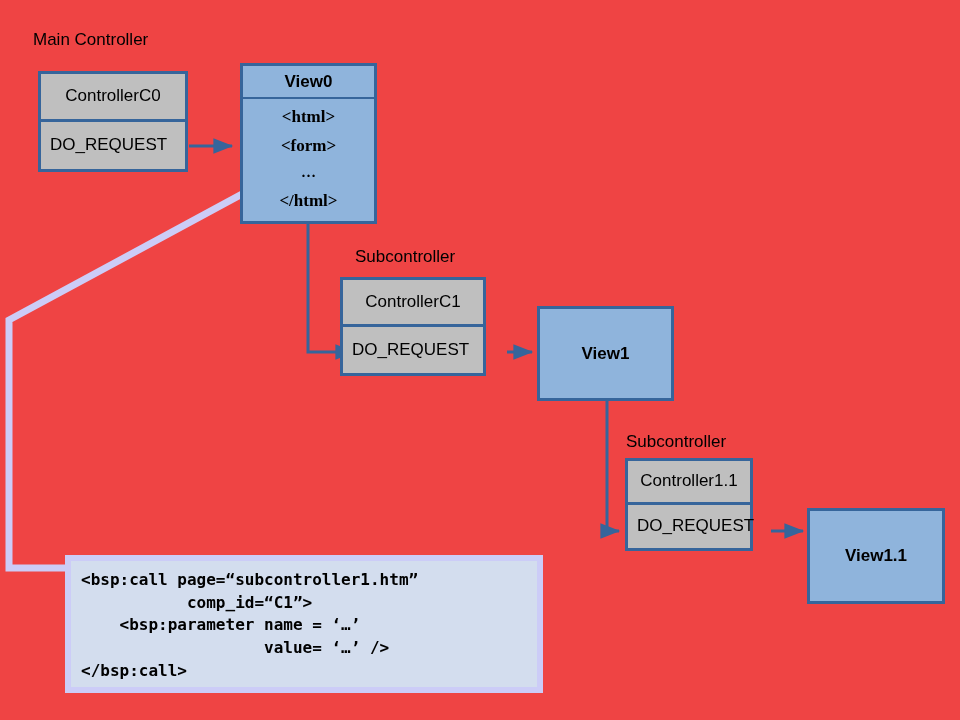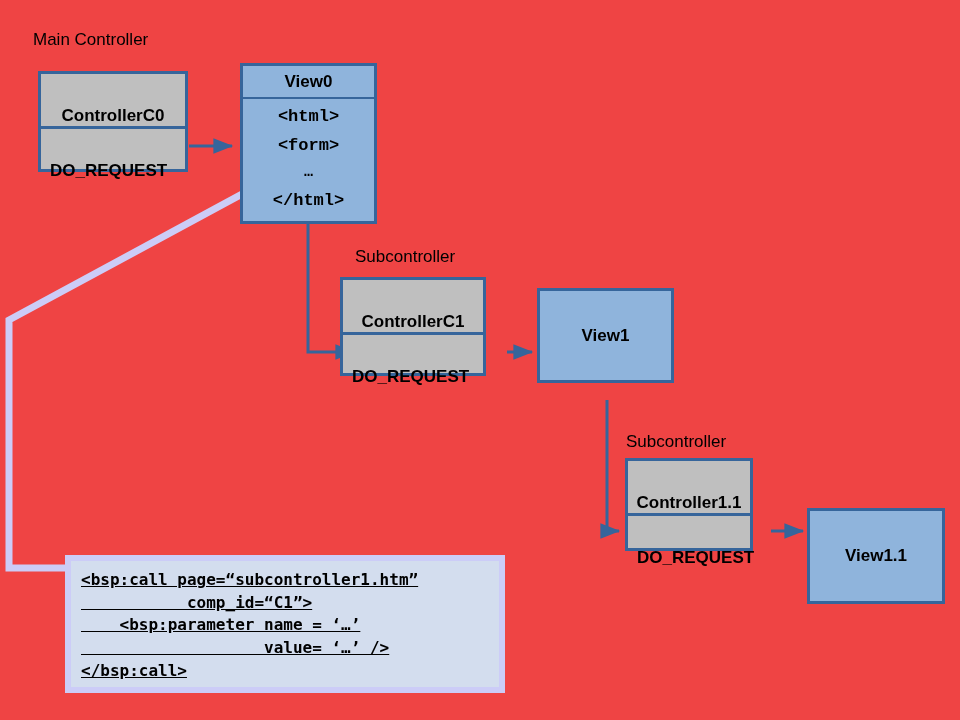--- a/index.html
+++ b/index.html
@@ -47,25 +47,24 @@
     flex-direction: column;
   }
   .controller .cell {
     flex: 1 1 50%;
     display: flex;
     align-items: center;
     justify-content: flex-start;
     padding-left: 9px;
     box-sizing: border-box;
     font-family: "Liberation Sans", sans-serif;
-    font-weight: bold;
+    font-weight: normal;
     font-size: 17px;
     color: #000000;
     white-space: nowrap;
-    margin-top: 32px;
   }
   .controller .cell.top {
     border-bottom: 3px solid #36659b;
     justify-content: center;
     padding-left: 0;
   }
 
   
   .view {
     position: absolute;
@@ -106,21 +105,21 @@
   .view-doc .doc-body {
     flex: 1 1 auto;
     display: flex;
     flex-direction: column;
     align-items: center;
     justify-content: space-around;
     padding: 4px 0 6px 0;
     box-sizing: border-box;
   }
   .view-doc .doc-line {
-    font-family: Liberation Mono, monospace;
+    font-family: Liberation Serif, serif;
     font-weight: bold;
     font-size: 17px;
     color: #000000;
     white-space: pre;
     line-height: 1.05;
   }
   .view-doc .doc-line.ellipsis {
     font-size: 15px;
   }
 
@@ -186,34 +185,34 @@
       <div class="doc-line ellipsis">…</div>
       <div class="doc-line">&lt;/html&gt;</div>
     </div>
   </div>
 
   <div class="controller" style="left:340px; top:277px; width:146px; height:99px;">
     <div class="cell top">ControllerC1</div>
     <div class="cell">DO_REQUEST</div>
   </div>
 
-  <div class="view" style="left:537px; top:288px; width:137px; height:95px;">
+  <div class="view" style="left:537px; top:306px; width:137px; height:95px;">
     <span>View1</span>
   </div>
 
   <div class="controller" style="left:625px; top:458px; width:128px; height:93px;">
     <div class="cell top">Controller1.1</div>
     <div class="cell">DO_REQUEST</div>
   </div>
 
   <div class="view" style="left:807px; top:508px; width:138px; height:96px;">
     <span>View1.1</span>
   </div>
 
-  <div class="code-box" style="left:65px; top:555px; width:440px; height:138px;text-decoration:underline;">
+  <div class="code-box" style="left:65px; top:555px; width:478px; height:138px;">
     <pre>&lt;bsp:call page=“subcontroller1.htm”
            comp_id=“C1”&gt;
     &lt;bsp:parameter name = ‘…’
                    value= ‘…’ /&gt;
 &lt;/bsp:call&gt;</pre>
   </div>
 
 </div>
 
 </body></html>

